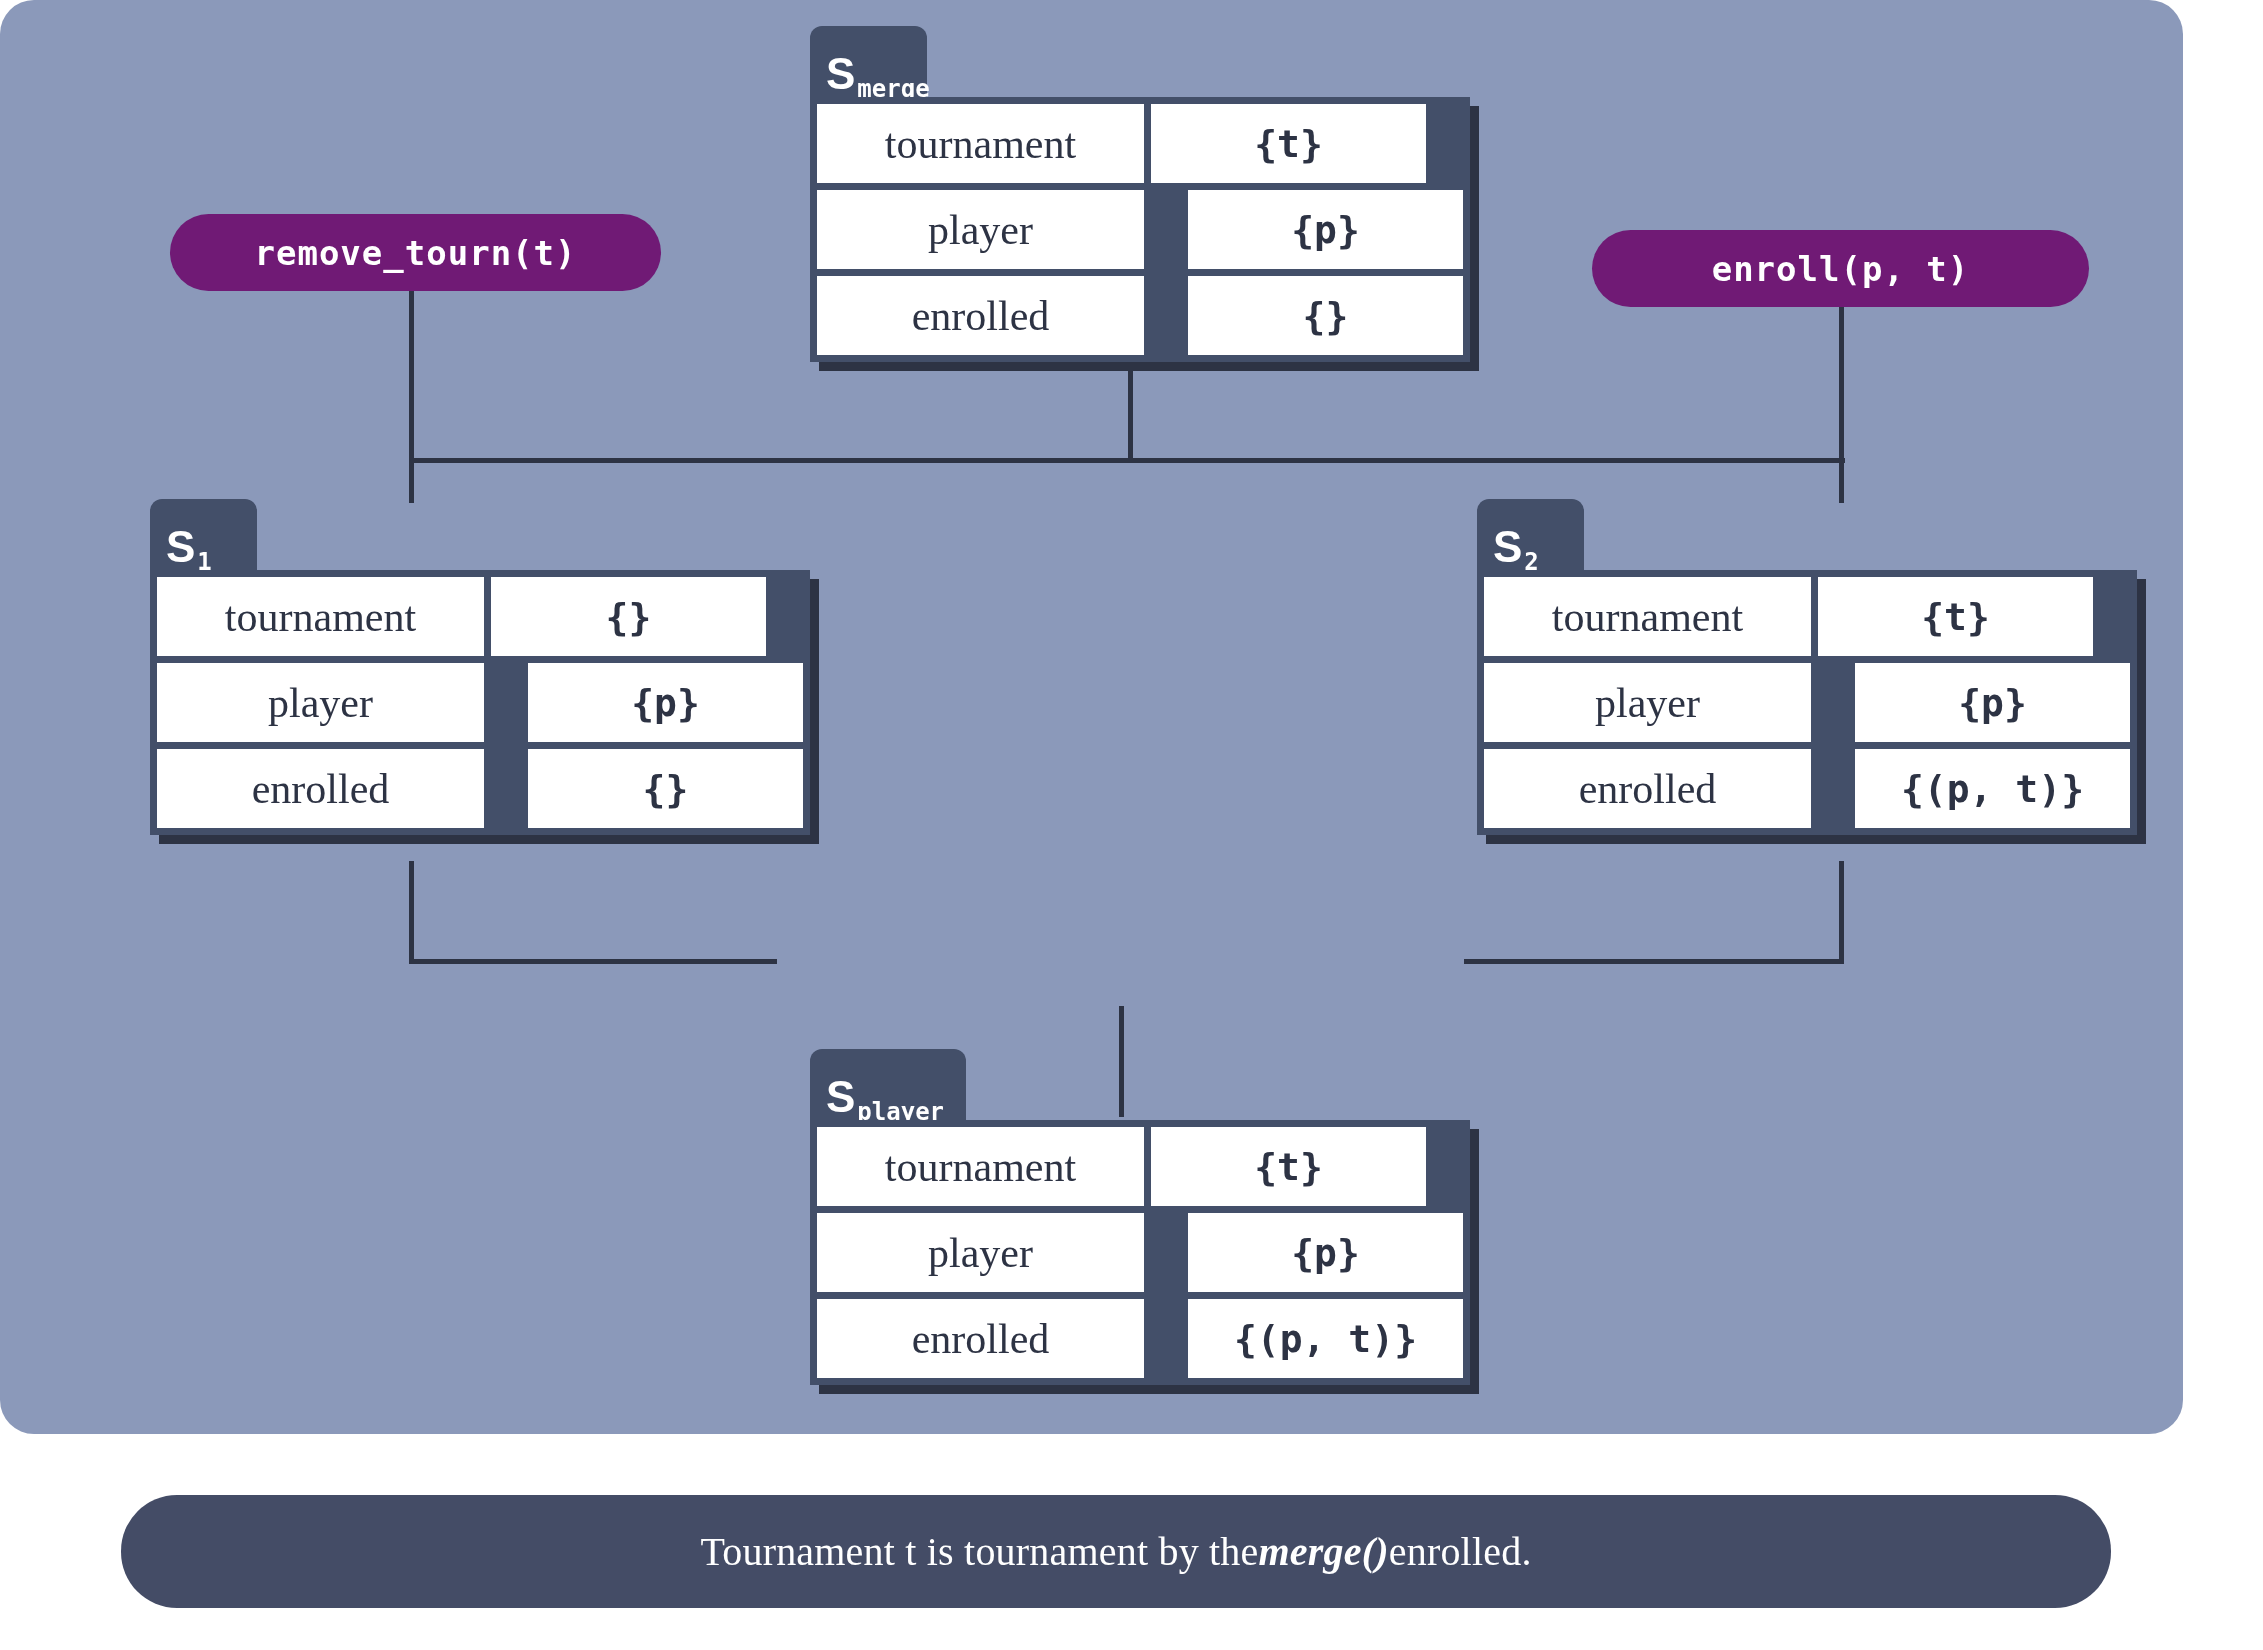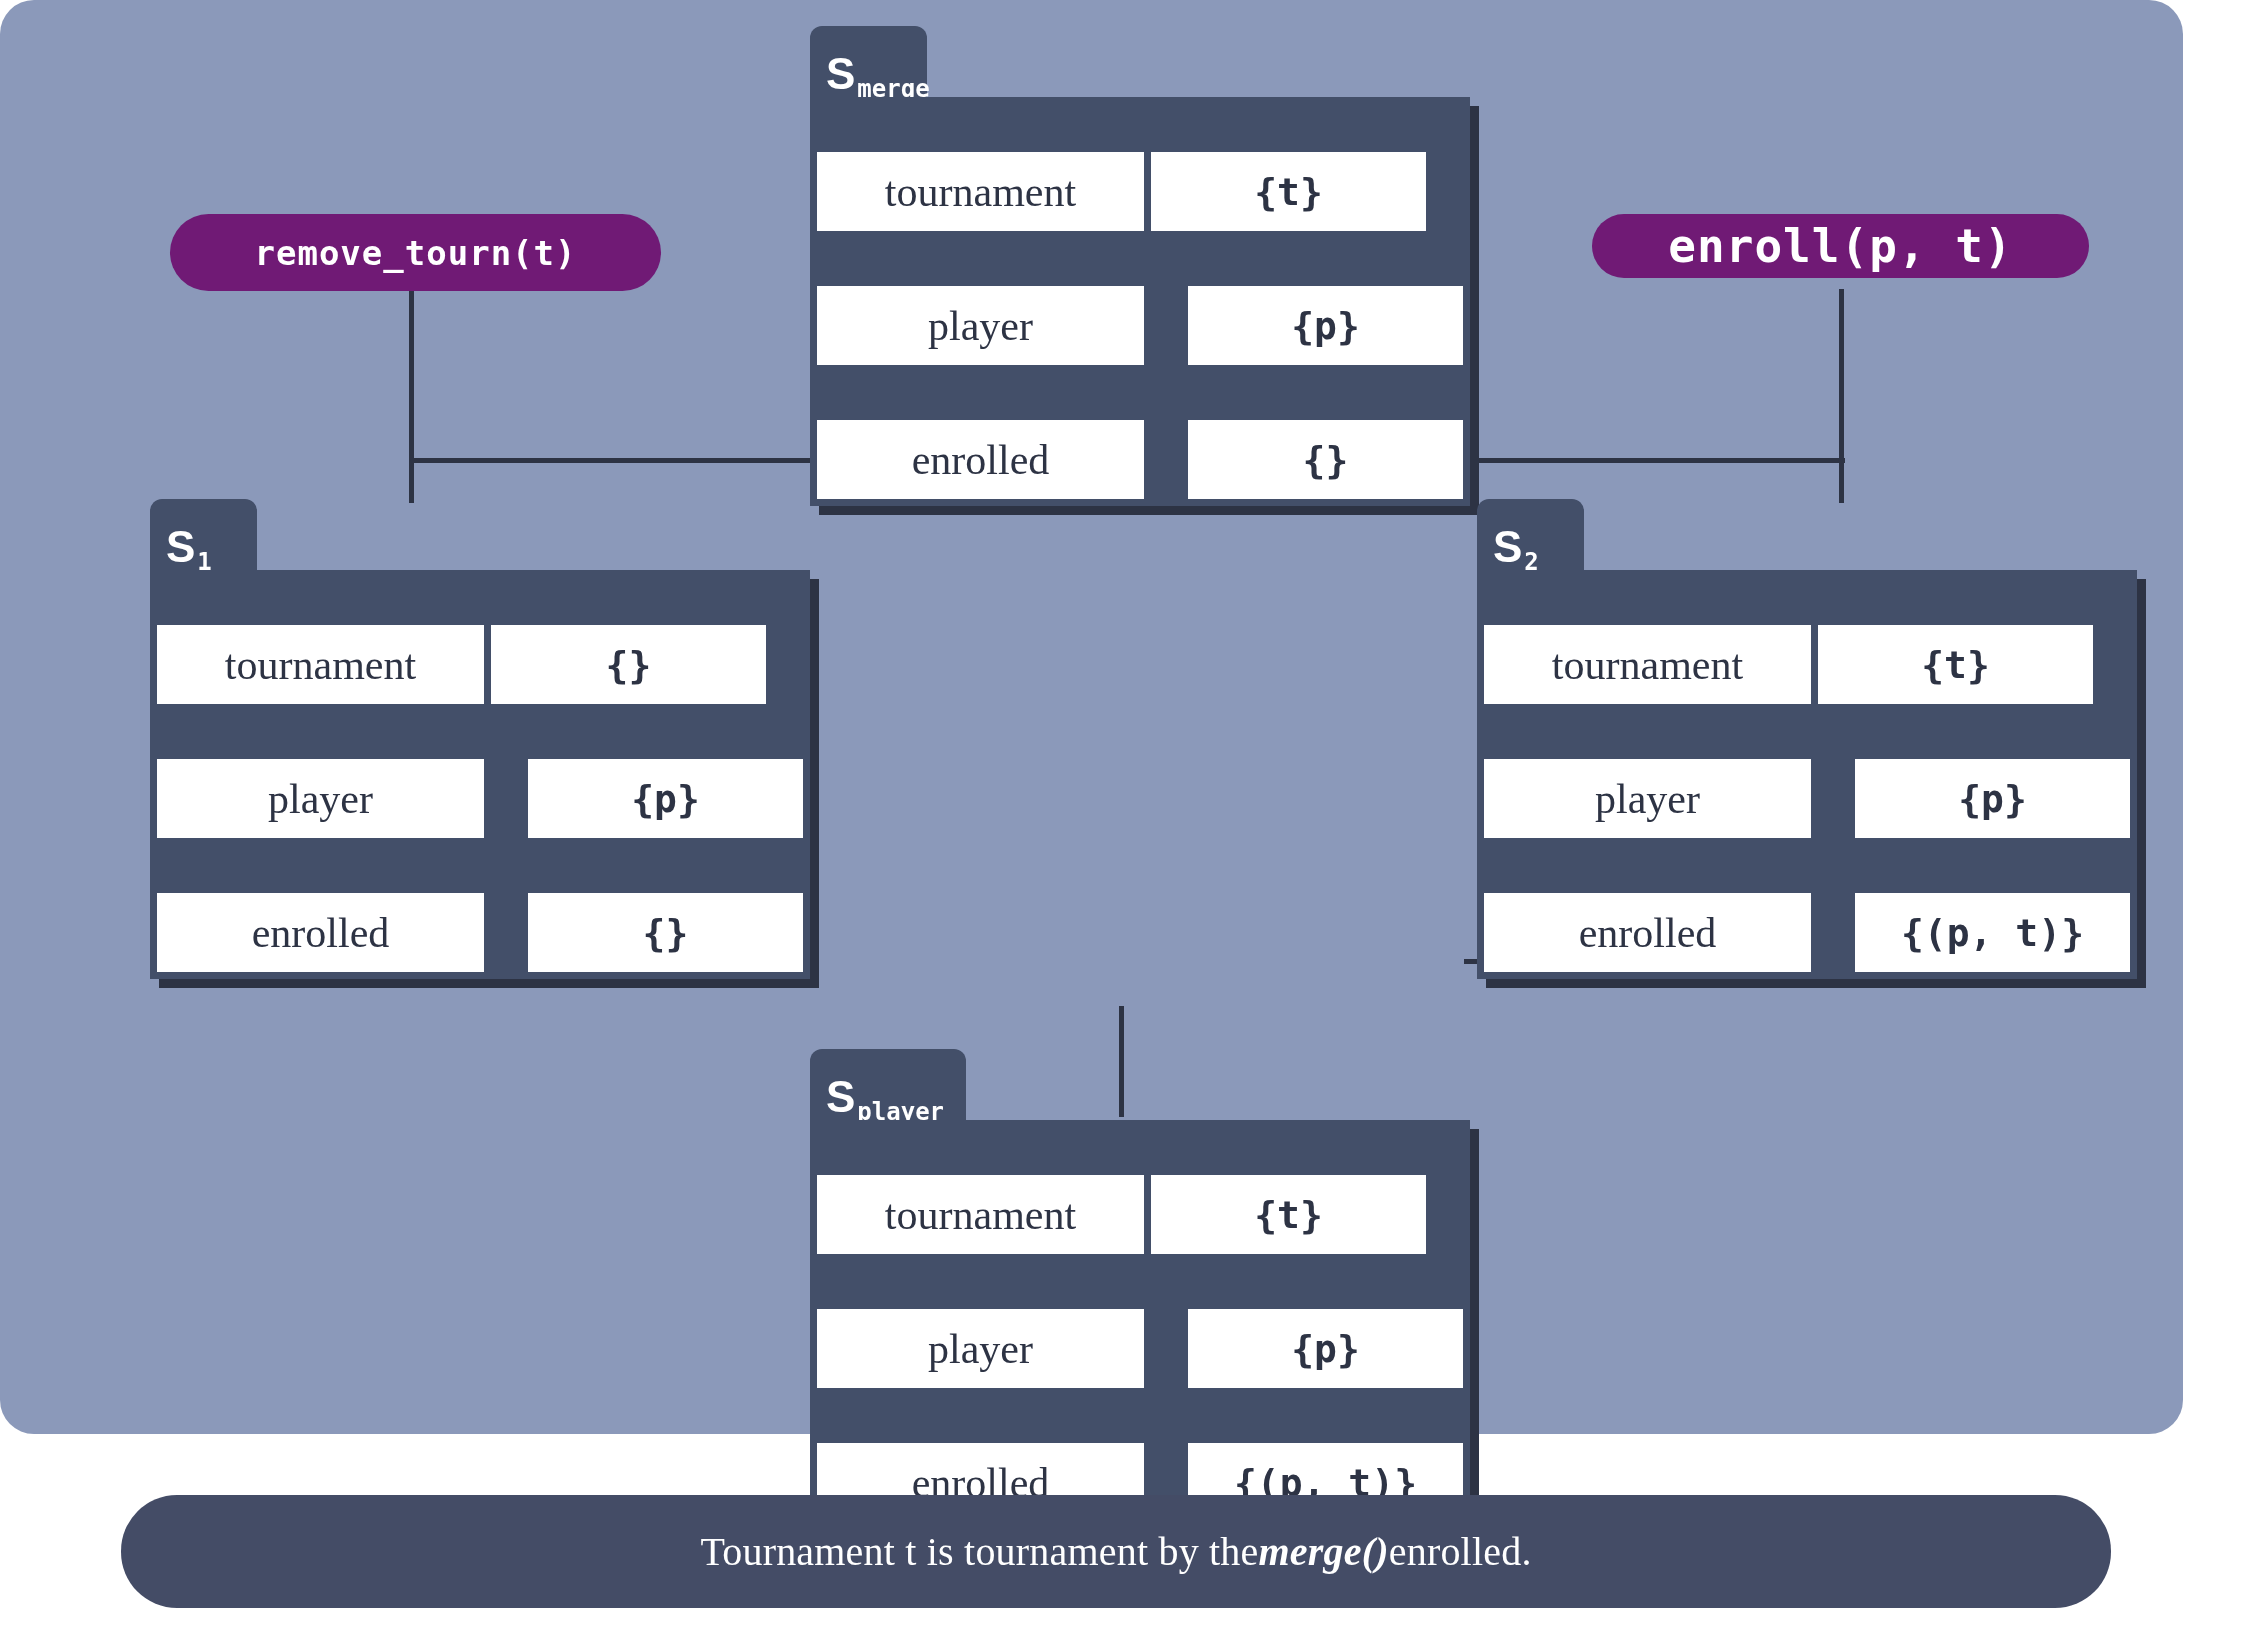--- a/index.html
+++ b/index.html
@@ -105,24 +105,24 @@
 
   #pill-remove-tourn {
     left: 170px;
     top: 214px;
     width: 491px;
     height: 77px;
     font-size: 34px;
   }
   #pill-enroll {
     left: 1592px;
-    top: 214px;
+    top: 230px;
     width: 497px;
-    height: 64px;
-    font-size: 46px;
+    height: 77px;
+    font-size: 34px;
   }
   #pill-merge {
     left: 774px;
     top: 917px;
     width: 693px;
     height: 91px;
     font-size: 38px;
   }
 
   
@@ -168,21 +168,20 @@
   }
   .state-row + .state-row { margin-top: 7px; gap: 44px; }
 
   .cell {
     background: #ffffff;
     color: #2D3344;
     display: flex;
     align-items: center;
     justify-content: center;
     box-sizing: border-box;
-    margin-top: 48px;
   }
   .cell-key {
     font-family: "Liberation Serif", "DejaVu Serif", serif;
     font-size: 42px;
   }
   .cell-val {
     font-family: "DejaVu Sans Mono", "Liberation Mono", monospace;
     font-size: 38px;
     font-weight: bold;
   }

